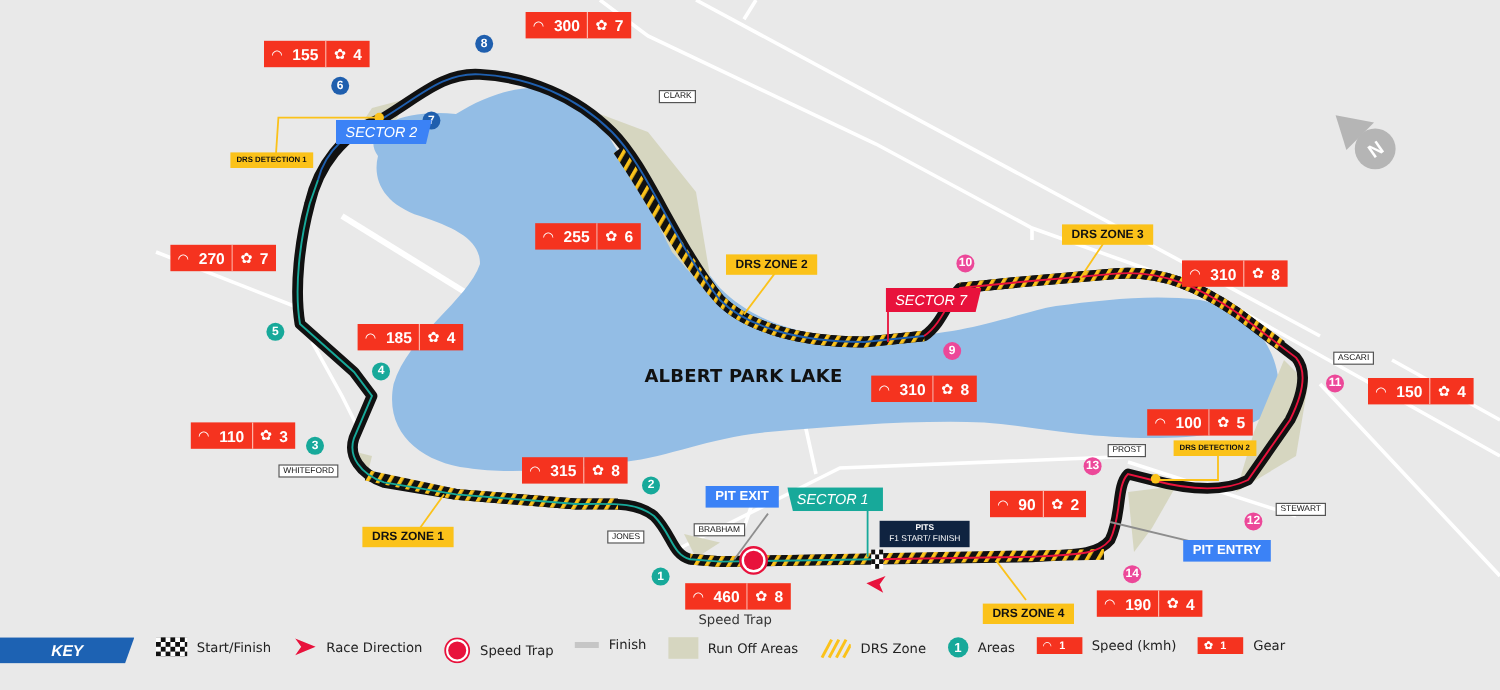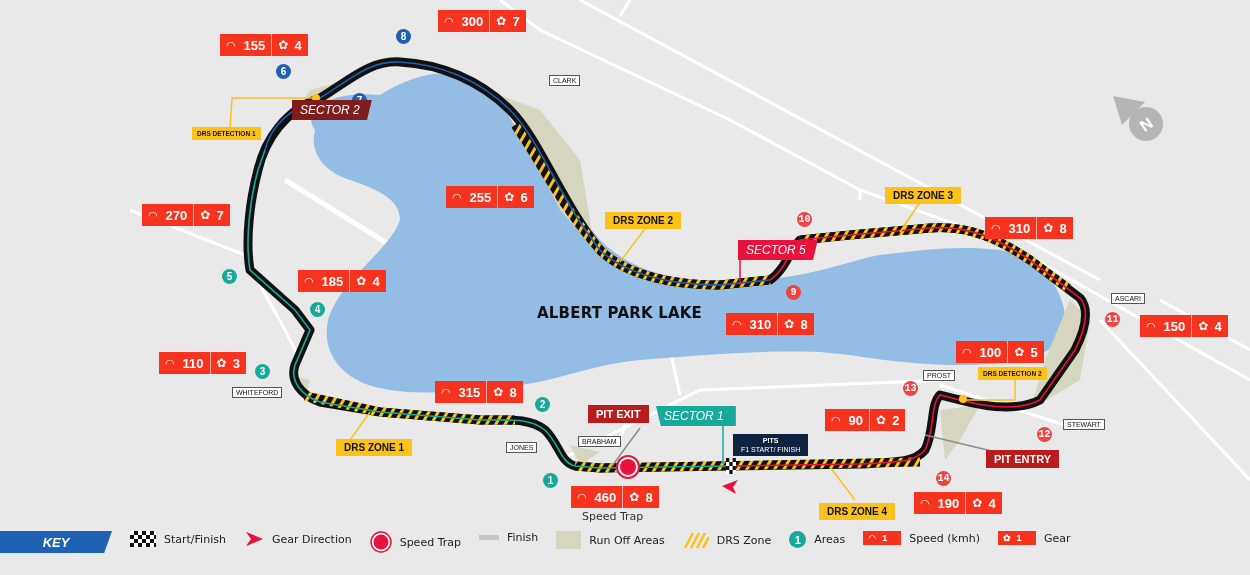--- a/index.html
+++ b/index.html
@@ -6,26 +6,26 @@
   body{width:1250px;height:575px;background:#e9e9e9;overflow:hidden;position:relative;font-family:"Liberation Sans",sans-serif;}
   #map{position:absolute;left:0;top:0;width:1250px;height:575px;}
   .stat{position:absolute;display:flex;height:22px;font-family:"Liberation Sans",sans-serif;font-weight:bold;color:#fff;font-size:13px;}
   .stat .sp,.stat .gr{background:#f5331f;display:flex;align-items:center;padding:0 6px;height:22px;box-sizing:border-box;}
   .stat .sp{border-right:1px solid #ffb3a8;}
   .stat .ic{font-size:11px;margin-right:8px;font-weight:normal;}
   .stat .gr .ic{font-size:12px;margin-right:6px;}
   .corner{position:absolute;width:15px;height:15px;border-radius:50%;color:#fff;font-weight:bold;font-size:10px;display:flex;align-items:center;justify-content:center;font-family:"Liberation Sans",sans-serif;}
   .c-teal{background:#17a99a;}
   .c-blue{background:#1f5fae;}
-  .c-red{background:#ef4444;font-family:Liberation Mono, monospace;}
+  .c-red{background:#ec4899;}
   .street{position:absolute;background:#fff;border:1px solid #555;font-size:7px;padding:1px 3px;color:#111;font-family:"Liberation Sans",sans-serif;}
   .drs{position:absolute;background:#fbc21a;color:#111;font-weight:bold;font-size:10px;padding:3px 8px;font-family:"Liberation Sans",sans-serif;}
   .drs-small{font-size:6.5px;padding:3px 5px;}
   .sector{position:absolute;color:#fff;font-style:italic;font-size:12px;padding:3px 12px 3px 8px;font-family:"Liberation Sans",sans-serif;}
-  .greylbl{position:absolute;background:#b91c1c;color:#fff;font-weight:bold;font-size:11px;padding:3px 8px;font-family:"Liberation Sans",sans-serif;}
+  .greylbl{position:absolute;background:#3b82f6;color:#fff;font-weight:bold;font-size:11px;padding:3px 8px;font-family:"Liberation Sans",sans-serif;}
   .pits{position:absolute;background:#0f2340;color:#fff;font-size:7px;text-align:center;padding:2px 8px;line-height:9px;font-family:"Liberation Sans",sans-serif;}
   .lake-label{position:absolute;font-weight:bold;font-size:15px;color:#111;font-family:"DejaVu Sans",sans-serif;letter-spacing:0.2px;}
   .speedtrap-label{position:absolute;font-size:11px;color:#333;font-family:"DejaVu Sans",sans-serif;}
   
   .key{position:absolute;left:0;top:531px;width:1250px;height:30px;display:flex;align-items:flex-start;font-family:"DejaVu Sans",sans-serif;font-size:11px;color:#222;}
   .key-title{background:#1d62b3;color:#fff;font-weight:bold;font-style:italic;width:112px;height:22px;display:flex;align-items:center;justify-content:center;clip-path:polygon(0 0,100% 0,93% 100%,0 100%);font-size:13px;margin-right:18px;font-family:"Liberation Sans",sans-serif;}
   .key-item{display:flex;align-items:center;margin-right:18px;}
   .key-item span.lbl{margin-left:8px;}
   .chk{width:26px;height:16px;background:
       conic-gradient(#111 25%,#fff 0 50%,#111 0 75%,#fff 0) 0 0/8px 8px;}
@@ -282,49 +282,49 @@
 <div class="corner c-red" style="left:936px;top:471px">14</div>
 
 <div class="street" style="left:549px;top:75px">CLARK</div>
 <div class="street" style="left:232px;top:387px">WHITEFORD</div>
 <div class="street" style="left:506px;top:442px">JONES</div>
 <div class="street" style="left:578px;top:436px">BRABHAM</div>
 <div class="street" style="left:923px;top:370px">PROST</div>
 <div class="street" style="left:1111px;top:293px">ASCARI</div>
 <div class="street" style="left:1063px;top:419px">STEWART</div>
 
-<div class="drs" style="left:336px;top:439px">DRS ZONE 1</div>
+<div class="drs" style="left:302px;top:439px">DRS ZONE 1</div>
 <div class="drs" style="left:605px;top:212px">DRS ZONE 2</div>
 <div class="drs" style="left:885px;top:187px">DRS ZONE 3</div>
 <div class="drs" style="left:819px;top:503px">DRS ZONE 4</div>
 <div class="drs drs-small" style="left:192px;top:127px">DRS DETECTION 1</div>
 <div class="drs drs-small" style="left:978px;top:367px">DRS DETECTION 2</div>
 
 <div class="sector" style="left:656px;top:406px;background:#17a99a;clip-path:polygon(0 0,100% 0,100% 100%,6% 100%)">SECTOR 1</div>
-<div class="sector" style="left:292px;top:100px;background:#7f1d1d;clip-path:polygon(0 0,100% 0,94% 100%,0 100%)">SECTOR 2</div>
-<div class="sector" style="left:738px;top:240px;background:#e8123c;clip-path:polygon(0 0,100% 0,94% 100%,0 100%)">SECTOR 5</div>
+<div class="sector" style="left:280px;top:100px;background:#3b82f6;clip-path:polygon(0 0,100% 0,94% 100%,0 100%)">SECTOR 2</div>
+<div class="sector" style="left:738px;top:240px;background:#e8123c;clip-path:polygon(0 0,100% 0,94% 100%,0 100%)">SECTOR 7</div>
 
 <div class="greylbl" style="left:588px;top:405px">PIT EXIT</div>
 <div class="greylbl" style="left:986px;top:450px">PIT ENTRY</div>
 <div class="pits" style="left:733px;top:434px">
   <div style="font-weight:bold">PITS</div>
   <div>F1 START/ FINISH</div>
 </div>
 
 <div class="key">
   <div class="key-title">KEY</div>
   <div class="key-item">
     <div class="chk"></div>
     <span class="lbl">Start/Finish</span>
   </div>
   <div class="key-item">
     <svg width="20" height="16">
         <path d="M2 1 L19 8 L2 15 L7 8 Z" fill="#e8123c"></path>
       </svg>
-    <span class="lbl">Gear Direction</span>
+    <span class="lbl">Race Direction</span>
   </div>
   <div class="key-item">
     <svg width="22" height="22">
         <circle cx="11" cy="11" r="10" fill="#fff" stroke="#e8123c" stroke-width="1.5"></circle>
         <circle cx="11" cy="11" r="7.5" fill="#e8123c"></circle>
       </svg>
     <span class="lbl">Speed Trap</span>
   </div>
   <div class="key-item">
     <div style="width:20px;height:5px;background:#c6c6c6"></div>

